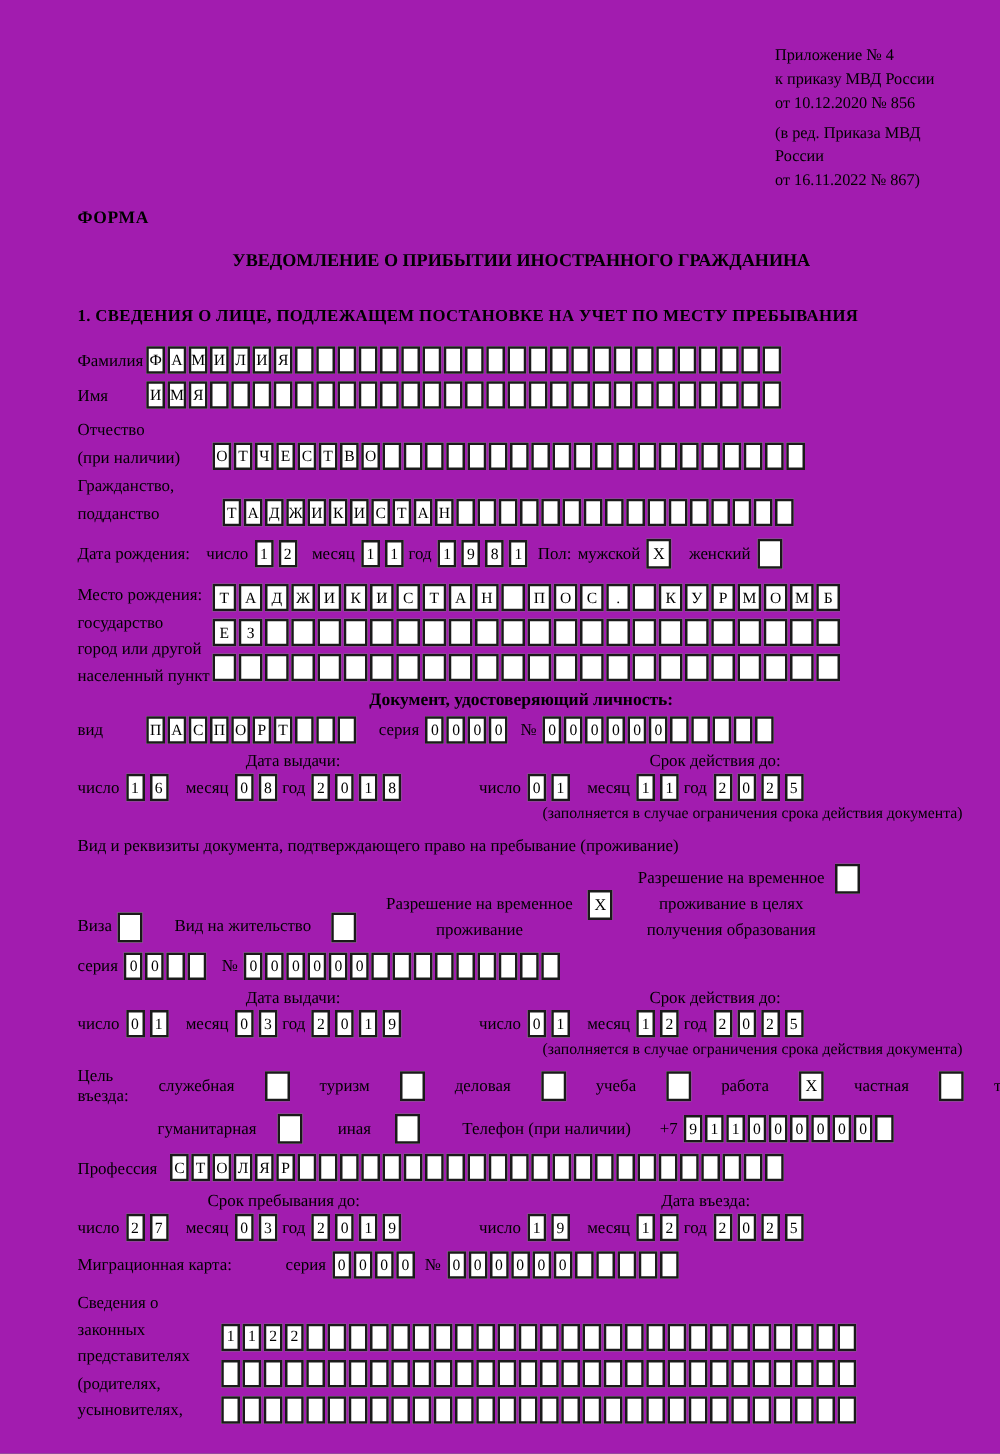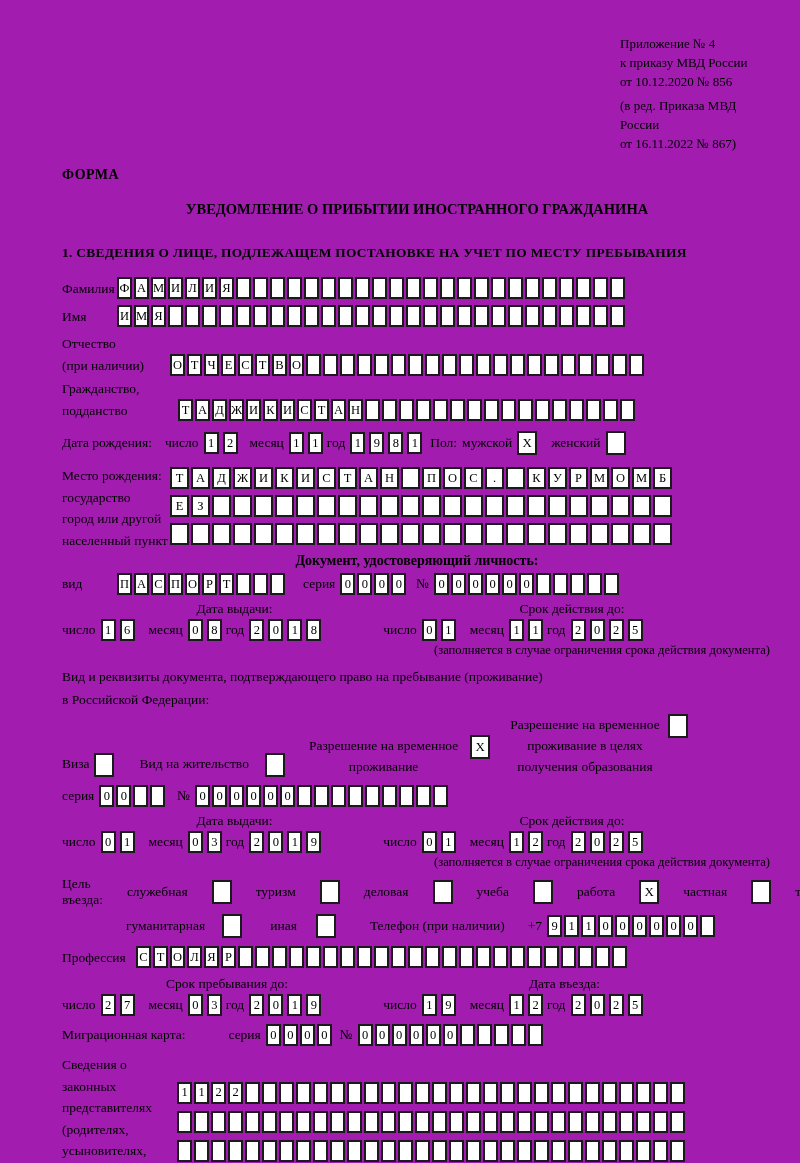--- a/index.html
+++ b/index.html
@@ -399,21 +399,20 @@
     <span class="cells date-cells">
         <span class="cell">2</span>
         <span class="cell">0</span>
         <span class="cell">2</span>
         <span class="cell">5</span>
       </span>
   </div>
   <div class="note mt2">(заполняется в случае ограничения срока действия документа)</div>
 
   <div class="lbl mt8">Вид и реквизиты документа, подтверждающего право на пребывание (проживание)</div>
-  <div class="lbl mt2">в Российской Федерации:</div>
 
   <div class="row mt4">
     <div class="opt">
       <span class="olbl">Виза</span>
       <span class="cb" style="margin-left:4px"></span>
     </div>
     <div class="opt" style="margin-left:26px">
       <span class="olbl">Вид на жительство</span>
       <span class="cb" style="margin-left:16px"></span>
     </div>

